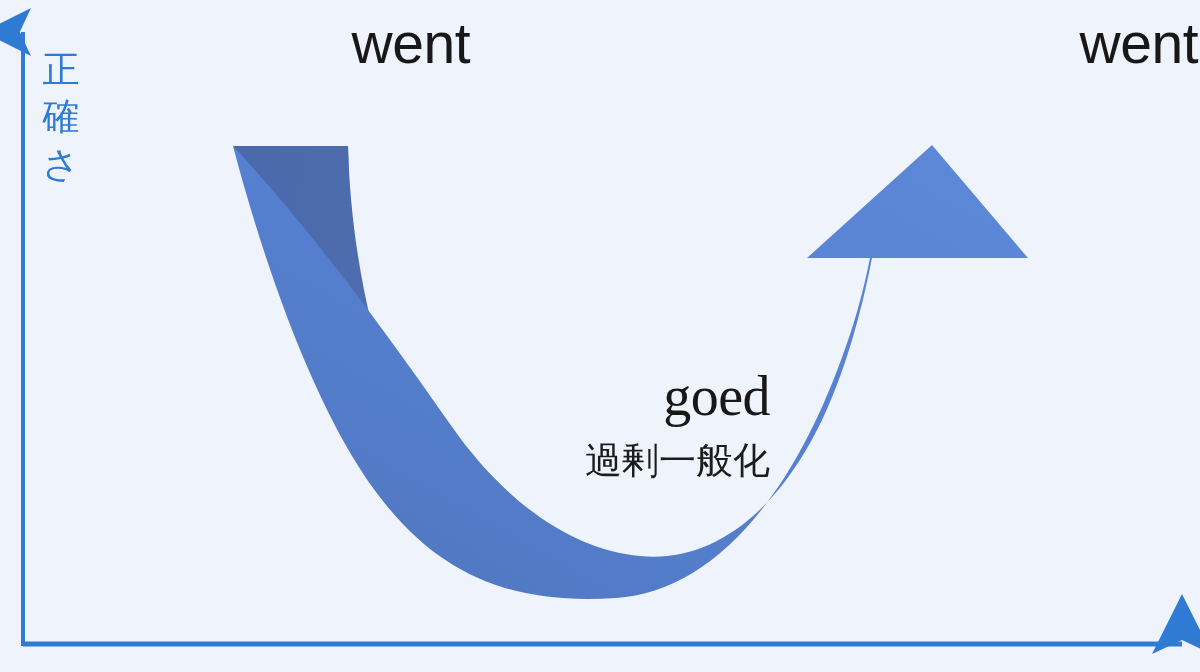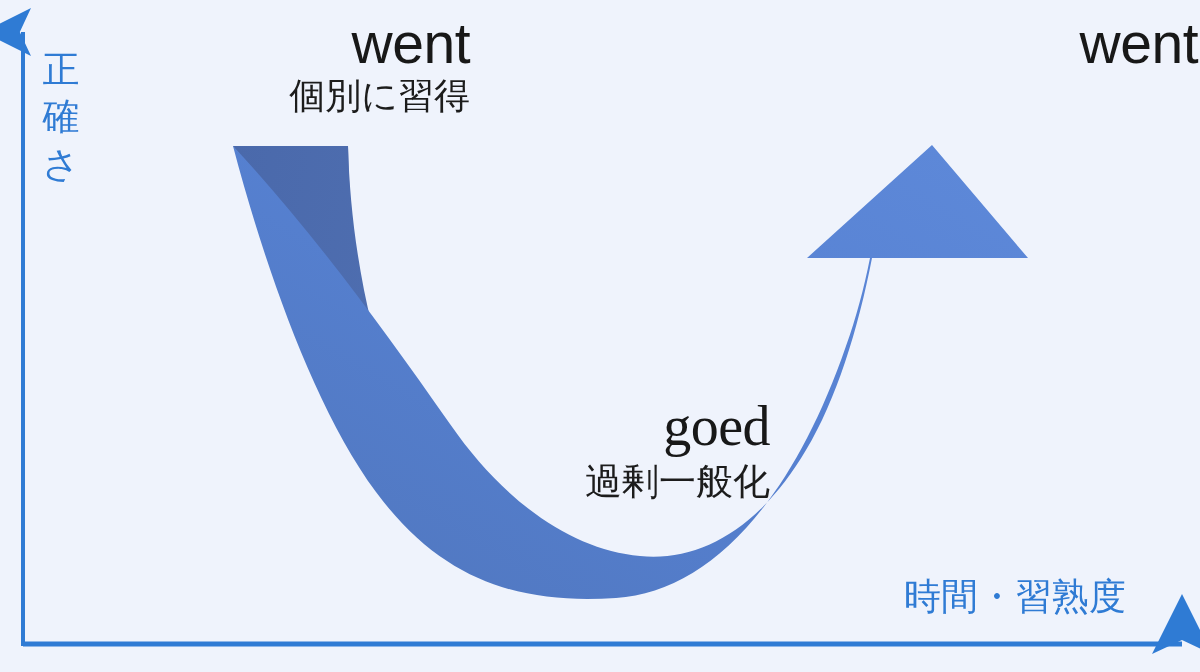--- a/index.html
+++ b/index.html
@@ -54,30 +54,30 @@
     top: 14px;
     width: 350px;
   }
   #anno-right {
     left: 618px;
     top: 14px;
     width: 580px;
   }
   #anno-center {
     left: 470px;
-    top: 398px;
+    top: 368px;
     width: 300px;
   }
   #anno-center .term {
     font-size: 56px;
     font-family: "Liberation Serif", "DejaVu Serif", serif;
   }
   #anno-center .gloss {
     font-size: 37px;
-    margin-top: 8px;
+    margin-top: 17px;
   }
   .axis-label {
     position: absolute;
     color: #2f7bd4;
     font-family: "DejaVu Sans", "Liberation Sans", sans-serif;
     white-space: nowrap;
   }
   #y-axis-label {
     left: 38px;
     top: 46px;
@@ -169,25 +169,23 @@
     <line x1="23" y1="646" x2="23" y2="32" stroke="#2f7bd4" stroke-width="4" marker-end="url(#axisArrowUp)"></line>
     <line x1="23" y1="644" x2="1182" y2="644" stroke="#2f7bd4" stroke-width="5" marker-end="url(#axisArrowUp)"></line>
   </svg>
 
   <div class="axis-label" id="y-axis-label">
     <span>正</span>
     <span>確</span>
     <span>さ</span>
   </div>
 
-  <div class="axis-label" id="x-axis-label">時間・習熟度</div>
 
   <div class="anno" id="anno-left">
     <span class="term">went</span>
-    <span class="gloss">個別に習得</span>
   </div>
 
   <div class="anno" id="anno-right">
     <span class="term">went</span>
   </div>
 
   <div class="anno" id="anno-center">
     <span class="term">goed</span>
     <span class="gloss">過剰一般化</span>
   </div>

